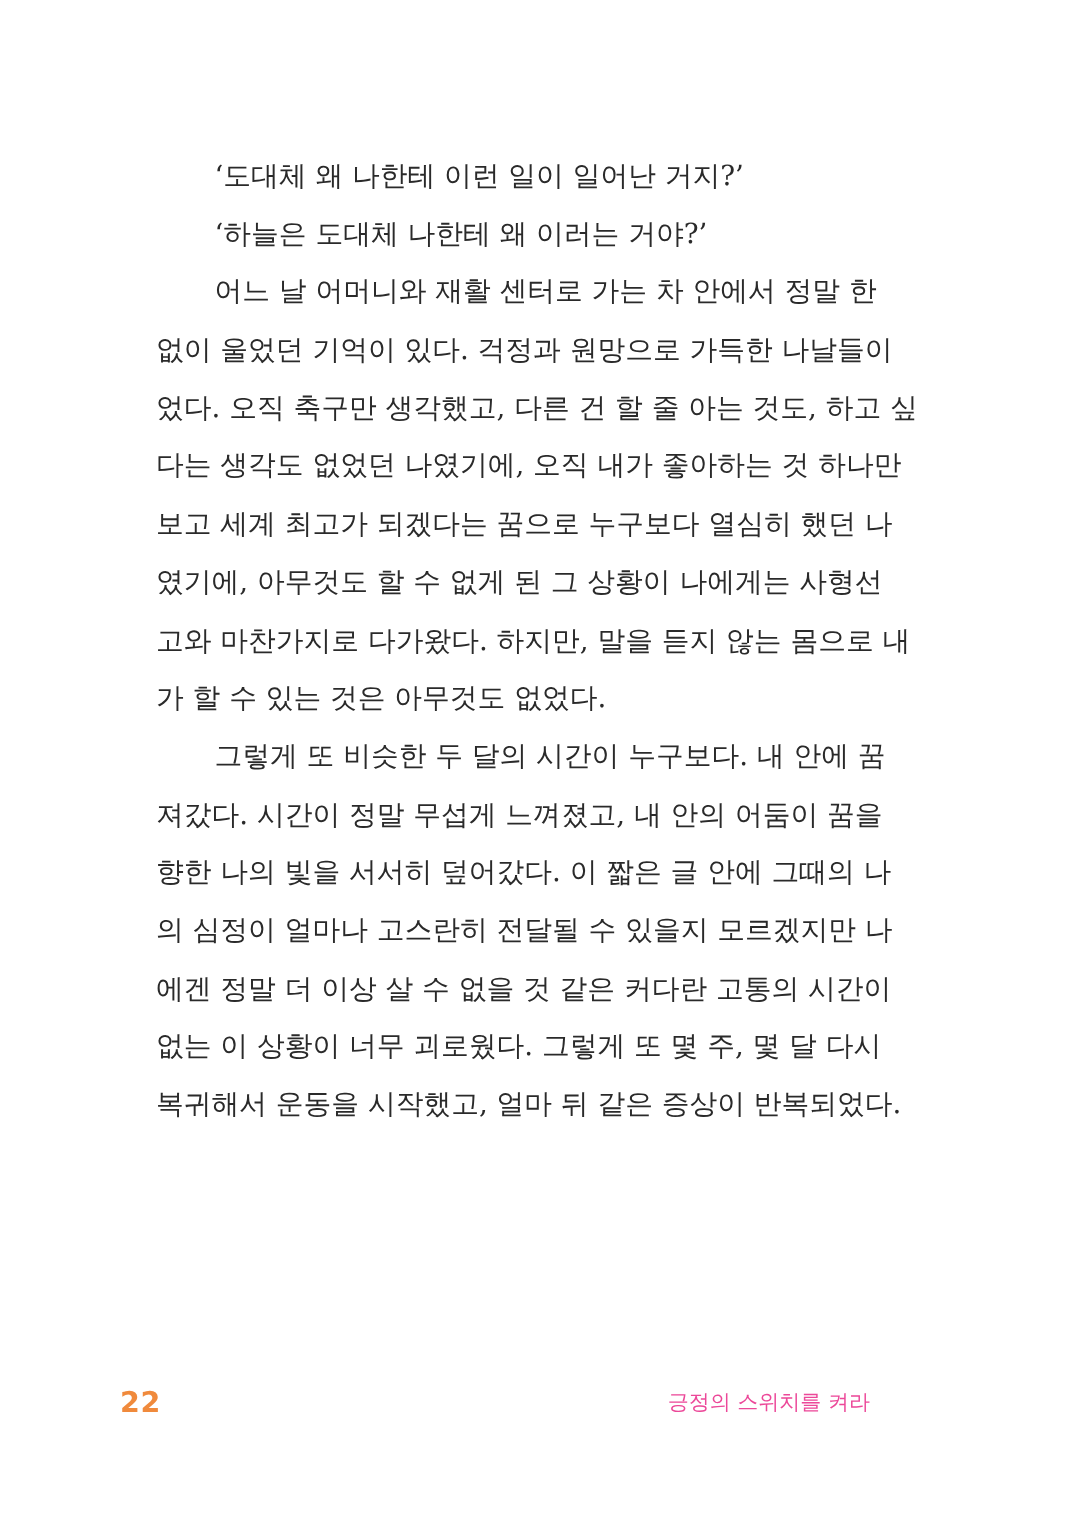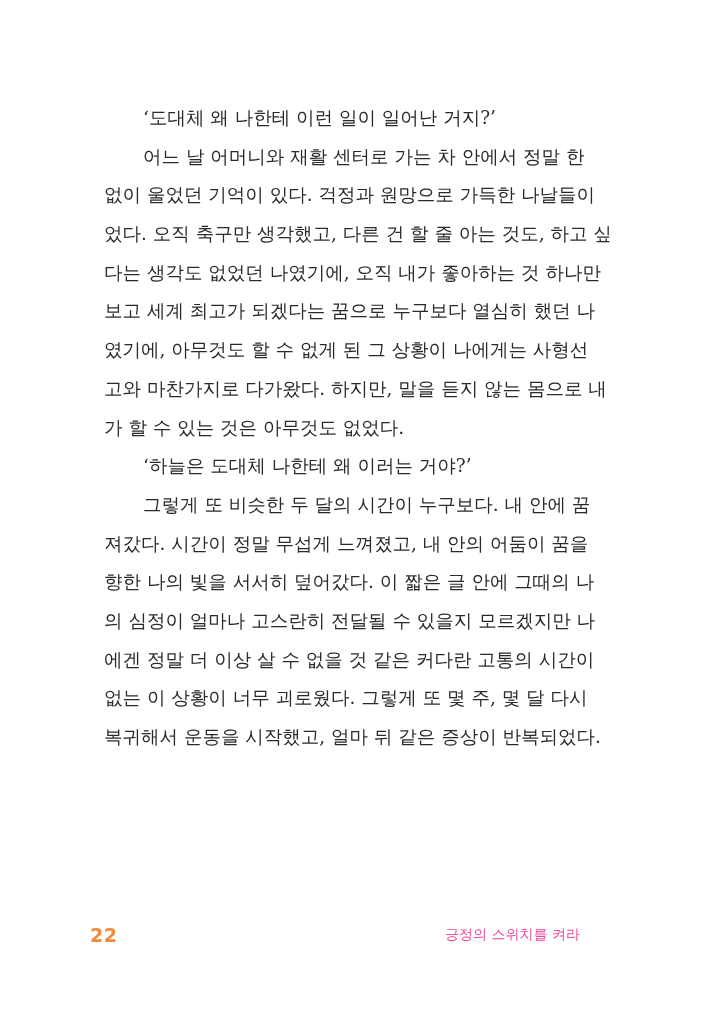--- a/index.html
+++ b/index.html
@@ -47,21 +47,21 @@
       overflow: visible;
     }
     .line.last {
       text-align-last: left;
     }
     .line.first-indent {
       padding-left: 39px;
     }
     .footer-page-number {
       position: absolute;
-      left: 90px;
+      left: 80px;
       top: 924px;
       font-family: "DejaVu Sans", "Liberation Sans", sans-serif;
       font-weight: bold;
       font-size: 19px;
       color: #f08a3c;
       letter-spacing: 0.5px;
     }
     .footer-title {
       position: absolute;
       right: 136px;
@@ -75,32 +75,32 @@
 <body>
 
 <div class="page">
   <div class="body-text">
 
     <div class="para">
       <span class="line last first-indent">‘도대체 왜 나한테 이런 일이 일어난 거지?’</span>
     </div>
 
     <div class="para">
+      <span class="line last first-indent">‘하늘은 도대체 나한테 왜 이러는 거야?’</span>
+    </div>
+
+    <div class="para">
       <span class="line first-indent">어느 날 어머니와 재활 센터로 가는 차 안에서 정말 한</span>
       <span class="line">없이 울었던 기억이 있다. 걱정과 원망으로 가득한 나날들이</span>
       <span class="line">었다. 오직 축구만 생각했고, 다른 건 할 줄 아는 것도, 하고 싶</span>
       <span class="line">다는 생각도 없었던 나였기에, 오직 내가 좋아하는 것 하나만</span>
       <span class="line">보고 세계 최고가 되겠다는 꿈으로 누구보다 열심히 했던 나</span>
       <span class="line">였기에, 아무것도 할 수 없게 된 그 상황이 나에게는 사형선</span>
       <span class="line">고와 마찬가지로 다가왔다. 하지만, 말을 듣지 않는 몸으로 내</span>
       <span class="line last">가 할 수 있는 것은 아무것도 없었다.</span>
-    </div>
-
-    <div class="para">
-      <span class="line last first-indent">‘하늘은 도대체 나한테 왜 이러는 거야?’</span>
     </div>
 
     <div class="para">
       <span class="line first-indent">그렇게 또 비슷한 두 달의 시간이 누구보다. 내 안에 꿈</span>
       <span class="line">져갔다. 시간이 정말 무섭게 느껴졌고, 내 안의 어둠이 꿈을</span>
       <span class="line">향한 나의 빛을 서서히 덮어갔다. 이 짧은 글 안에 그때의 나</span>
       <span class="line">의 심정이 얼마나 고스란히 전달될 수 있을지 모르겠지만 나</span>
       <span class="line">에겐 정말 더 이상 살 수 없을 것 같은 커다란 고통의 시간이</span>
       <span class="line">없는 이 상황이 너무 괴로웠다. 그렇게 또 몇 주, 몇 달 다시</span>
       <span class="line last">복귀해서 운동을 시작했고, 얼마 뒤 같은 증상이 반복되었다.</span>

